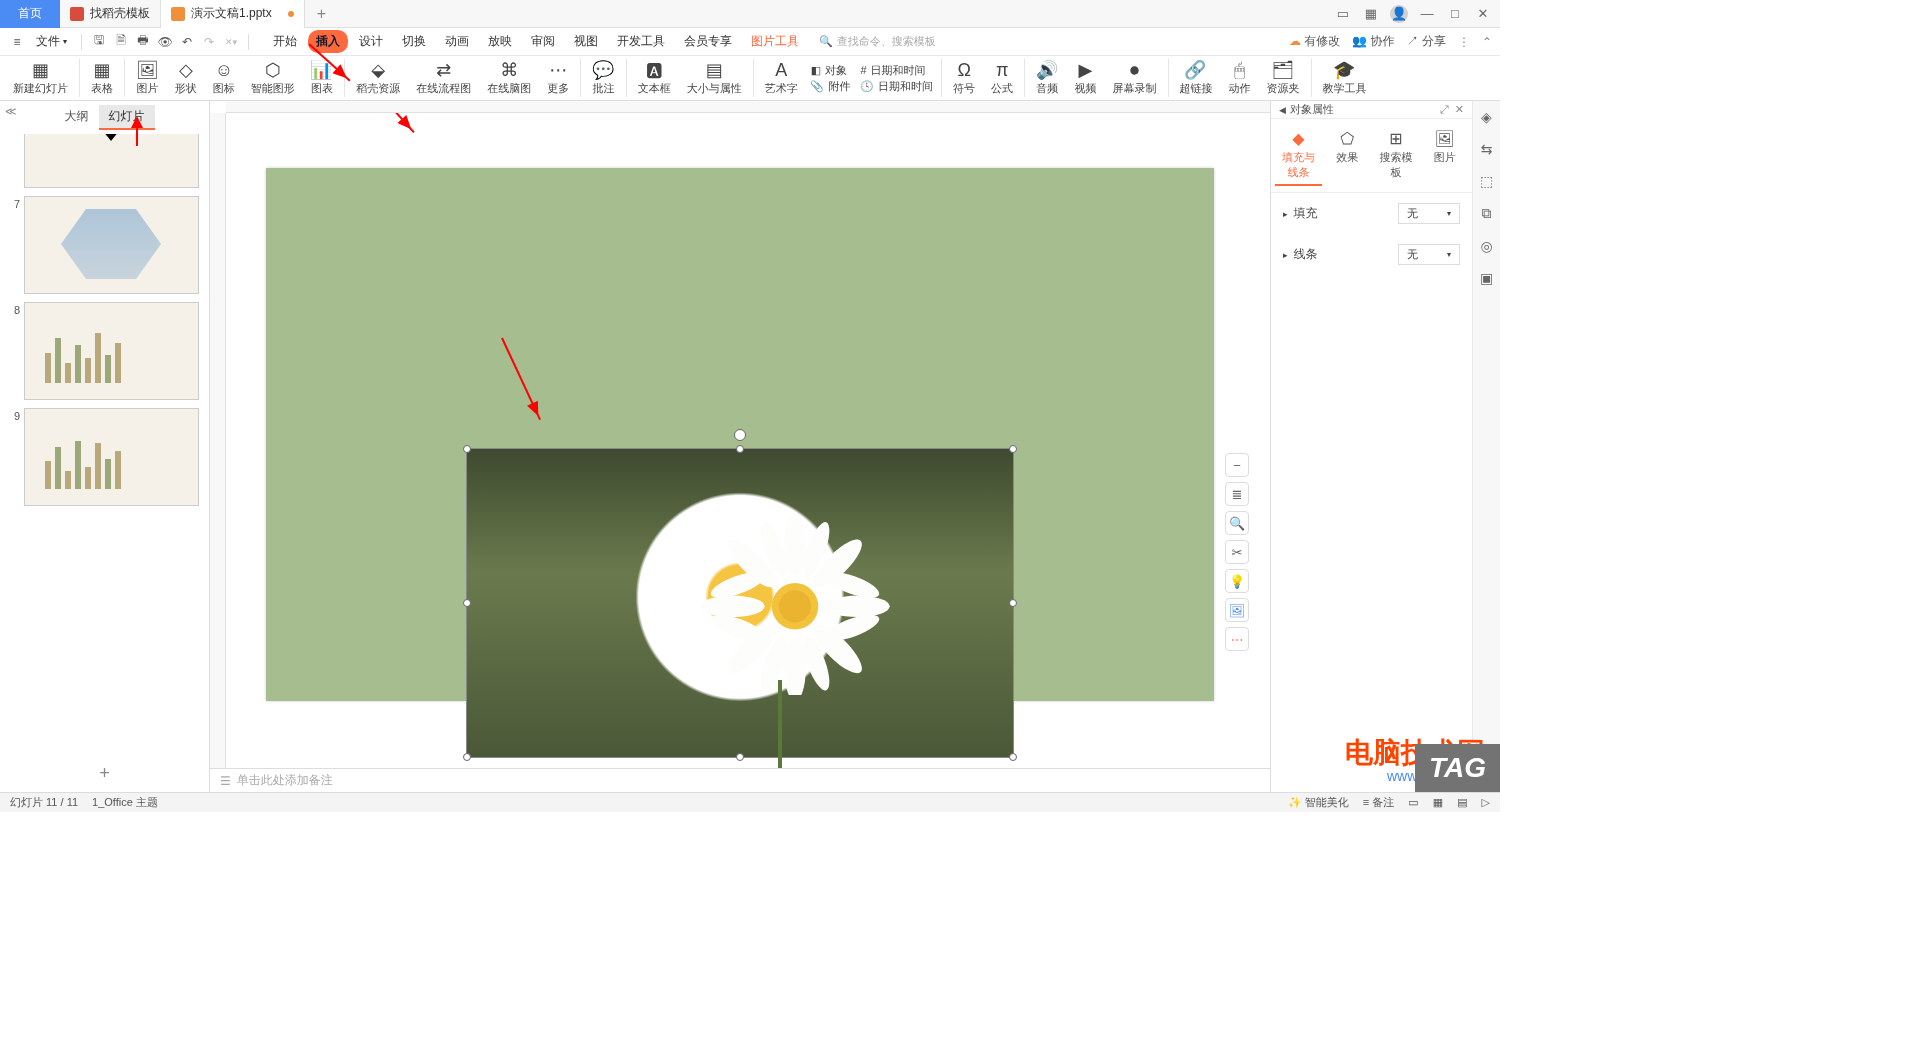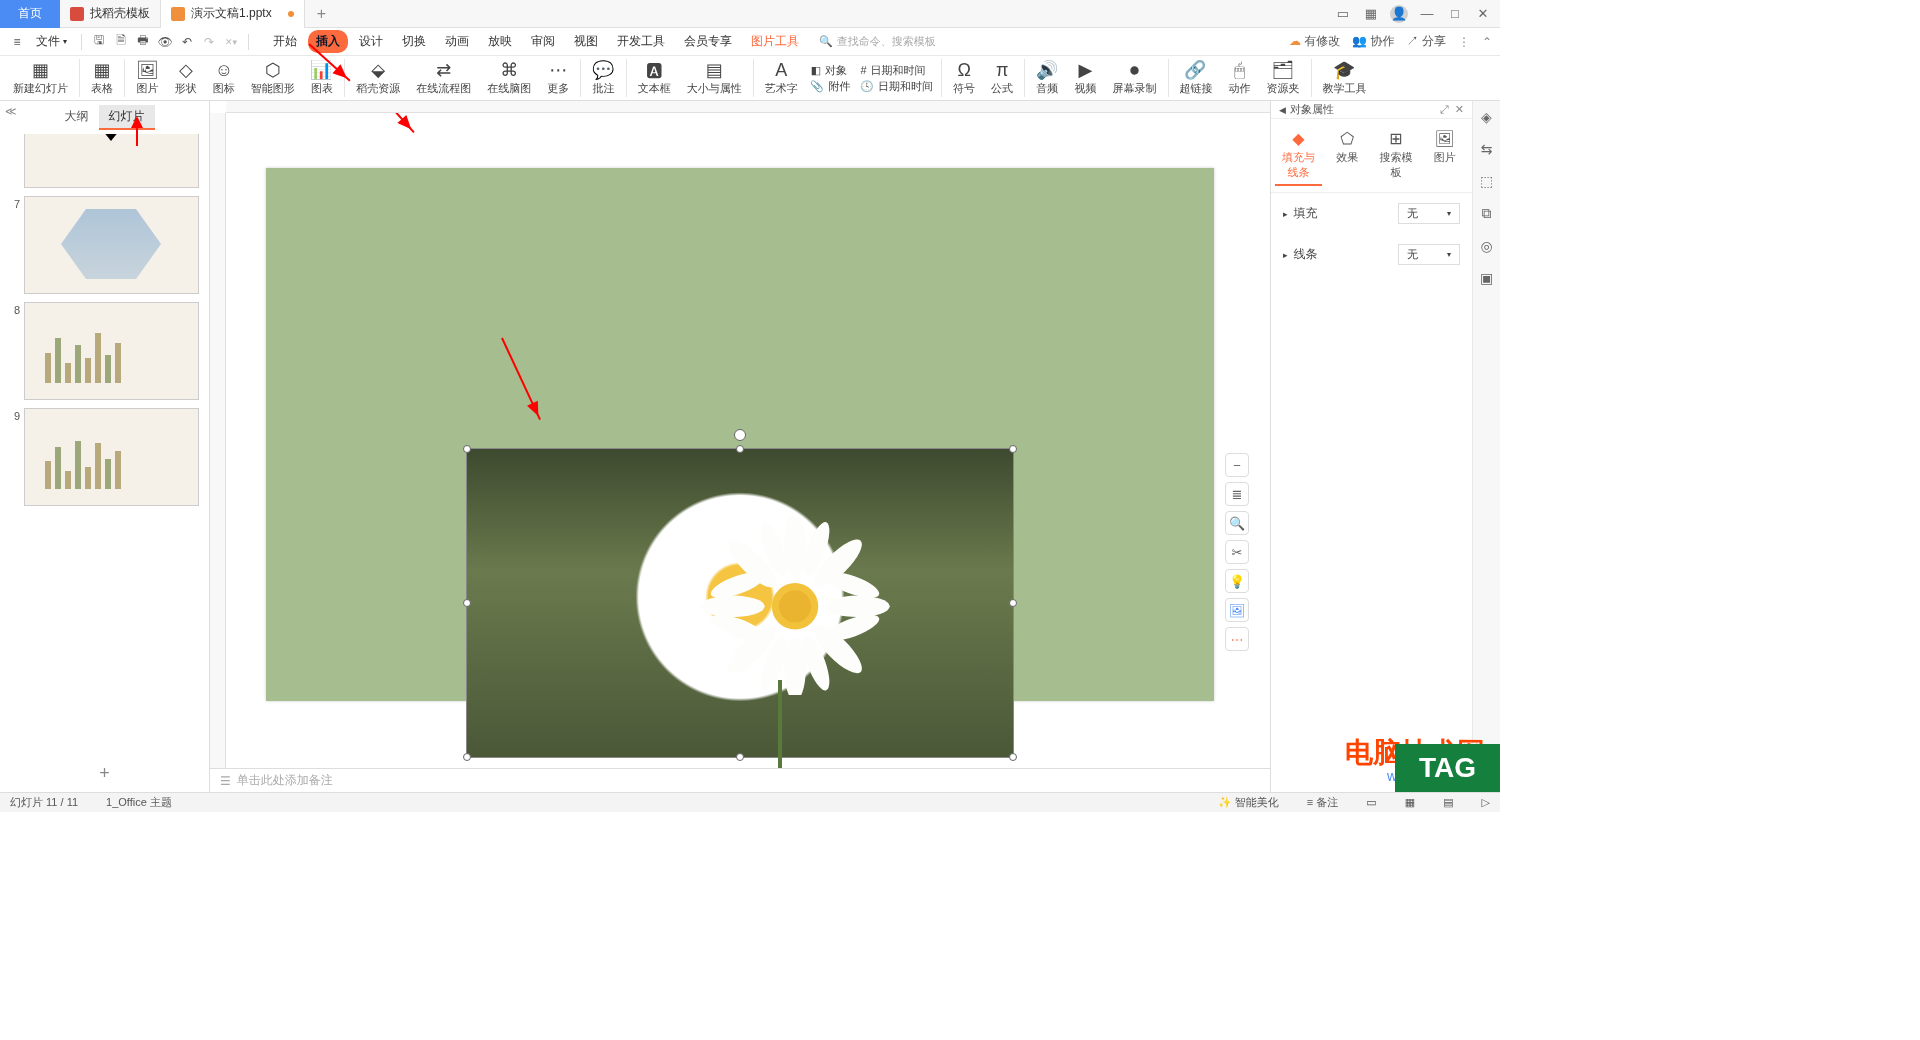--- a/index.html
+++ b/index.html
@@ -79,27 +79,27 @@
 .props-header-icons { margin-left: auto; display: flex; gap: 6px; color: #888; }
 .props-tabs { display: flex; padding: 6px 4px; gap: 2px; border-bottom: 1px solid #eee; }
 .props-tab { flex: 1; text-align: center; font-size: 11px; padding: 4px 2px; color: #555; cursor:pointer; }
 .props-tab .pi { font-size: 16px; display:block; margin-bottom:2px; }
 .props-tab.active { color: #fd6a3e; border-bottom: 2px solid #fd6a3e; }
 .props-section { padding: 10px 12px; display: flex; align-items: center; gap: 6px; font-size: 12px; color: #444; }
 .props-sel { margin-left: auto; border: 1px solid #ddd; padding: 2px 8px; font-size: 11px; width: 62px; display: flex; justify-content: space-between; align-items: center; }
 .side-strip { width: 28px; background: #f7f7f7; border-left: 1px solid #e8e8e8; display: flex; flex-direction: column; align-items: center; padding-top: 8px; gap: 16px; color: #666; font-size: 14px; }
 
 
-.statusbar { height: 20px; background: #f4f4f4; border-top: 1px solid #ddd; display: flex; align-items: center; padding: 0 10px; font-size: 11px; color: #555; gap: 28px; }
+.statusbar { height: 20px; background: #f4f4f4; border-top: 1px solid #ddd; display: flex; align-items: center; padding: 0 10px; font-size: 11px; color: #555; gap: 14px; }
 .statusbar .spacer { flex: 1; }
 
 
 .watermark { position: absolute; right: 15px; bottom: 28px; font-size: 28px; font-weight: bold; color: #ff4400; text-align: right; line-height: 1.1; pointer-events:none; }
 .watermark .sub { font-size: 14px; color: #4b8bf4; font-weight: normal; }
-.tag-box { position:absolute; right:0; bottom:20px; background:#15803d; color:#fff; font-size:28px; font-weight:bold; padding:8px 24px; }
+.tag-box { position:absolute; right:0; bottom:20px; background:#737373; color:#fff; font-size:28px; font-weight:bold; padding:8px 14px; font-style:italic; }
 
 
 .th-triangle { width:0;height:0;border-left:40px solid transparent;border-right:40px solid transparent;border-top:50px solid #000;position:absolute;left:46px;top:0; }
 .th-bird { width: 100px; height: 70px; background: linear-gradient(#aec5d8,#c8d4dc); clip-path: polygon(25% 0, 75% 0, 100% 50%, 75% 100%, 25% 100%, 0 50%); position: absolute; left: 36px; top: 12px; }
 .th-bars { display:flex; align-items:flex-end; gap:4px; height:60px; position:absolute; left:20px; top:20px; }
 .th-bars div { width:6px; background:#b8a97c; }
 .th-grid { display:grid; grid-template-columns: repeat(3,1fr); gap:2px; padding:4px; position:absolute; inset:3px; }
 .th-grid div { background:#666; }
 .th-daisy { position:absolute; left:45px; top:42px; width:90px; height:50px; background: radial-gradient(circle at 50% 50%, #f5c542 0%, #f5c542 14%, #fff 15%, #fff 40%, transparent 41%), #4a5838; }
 </style>

